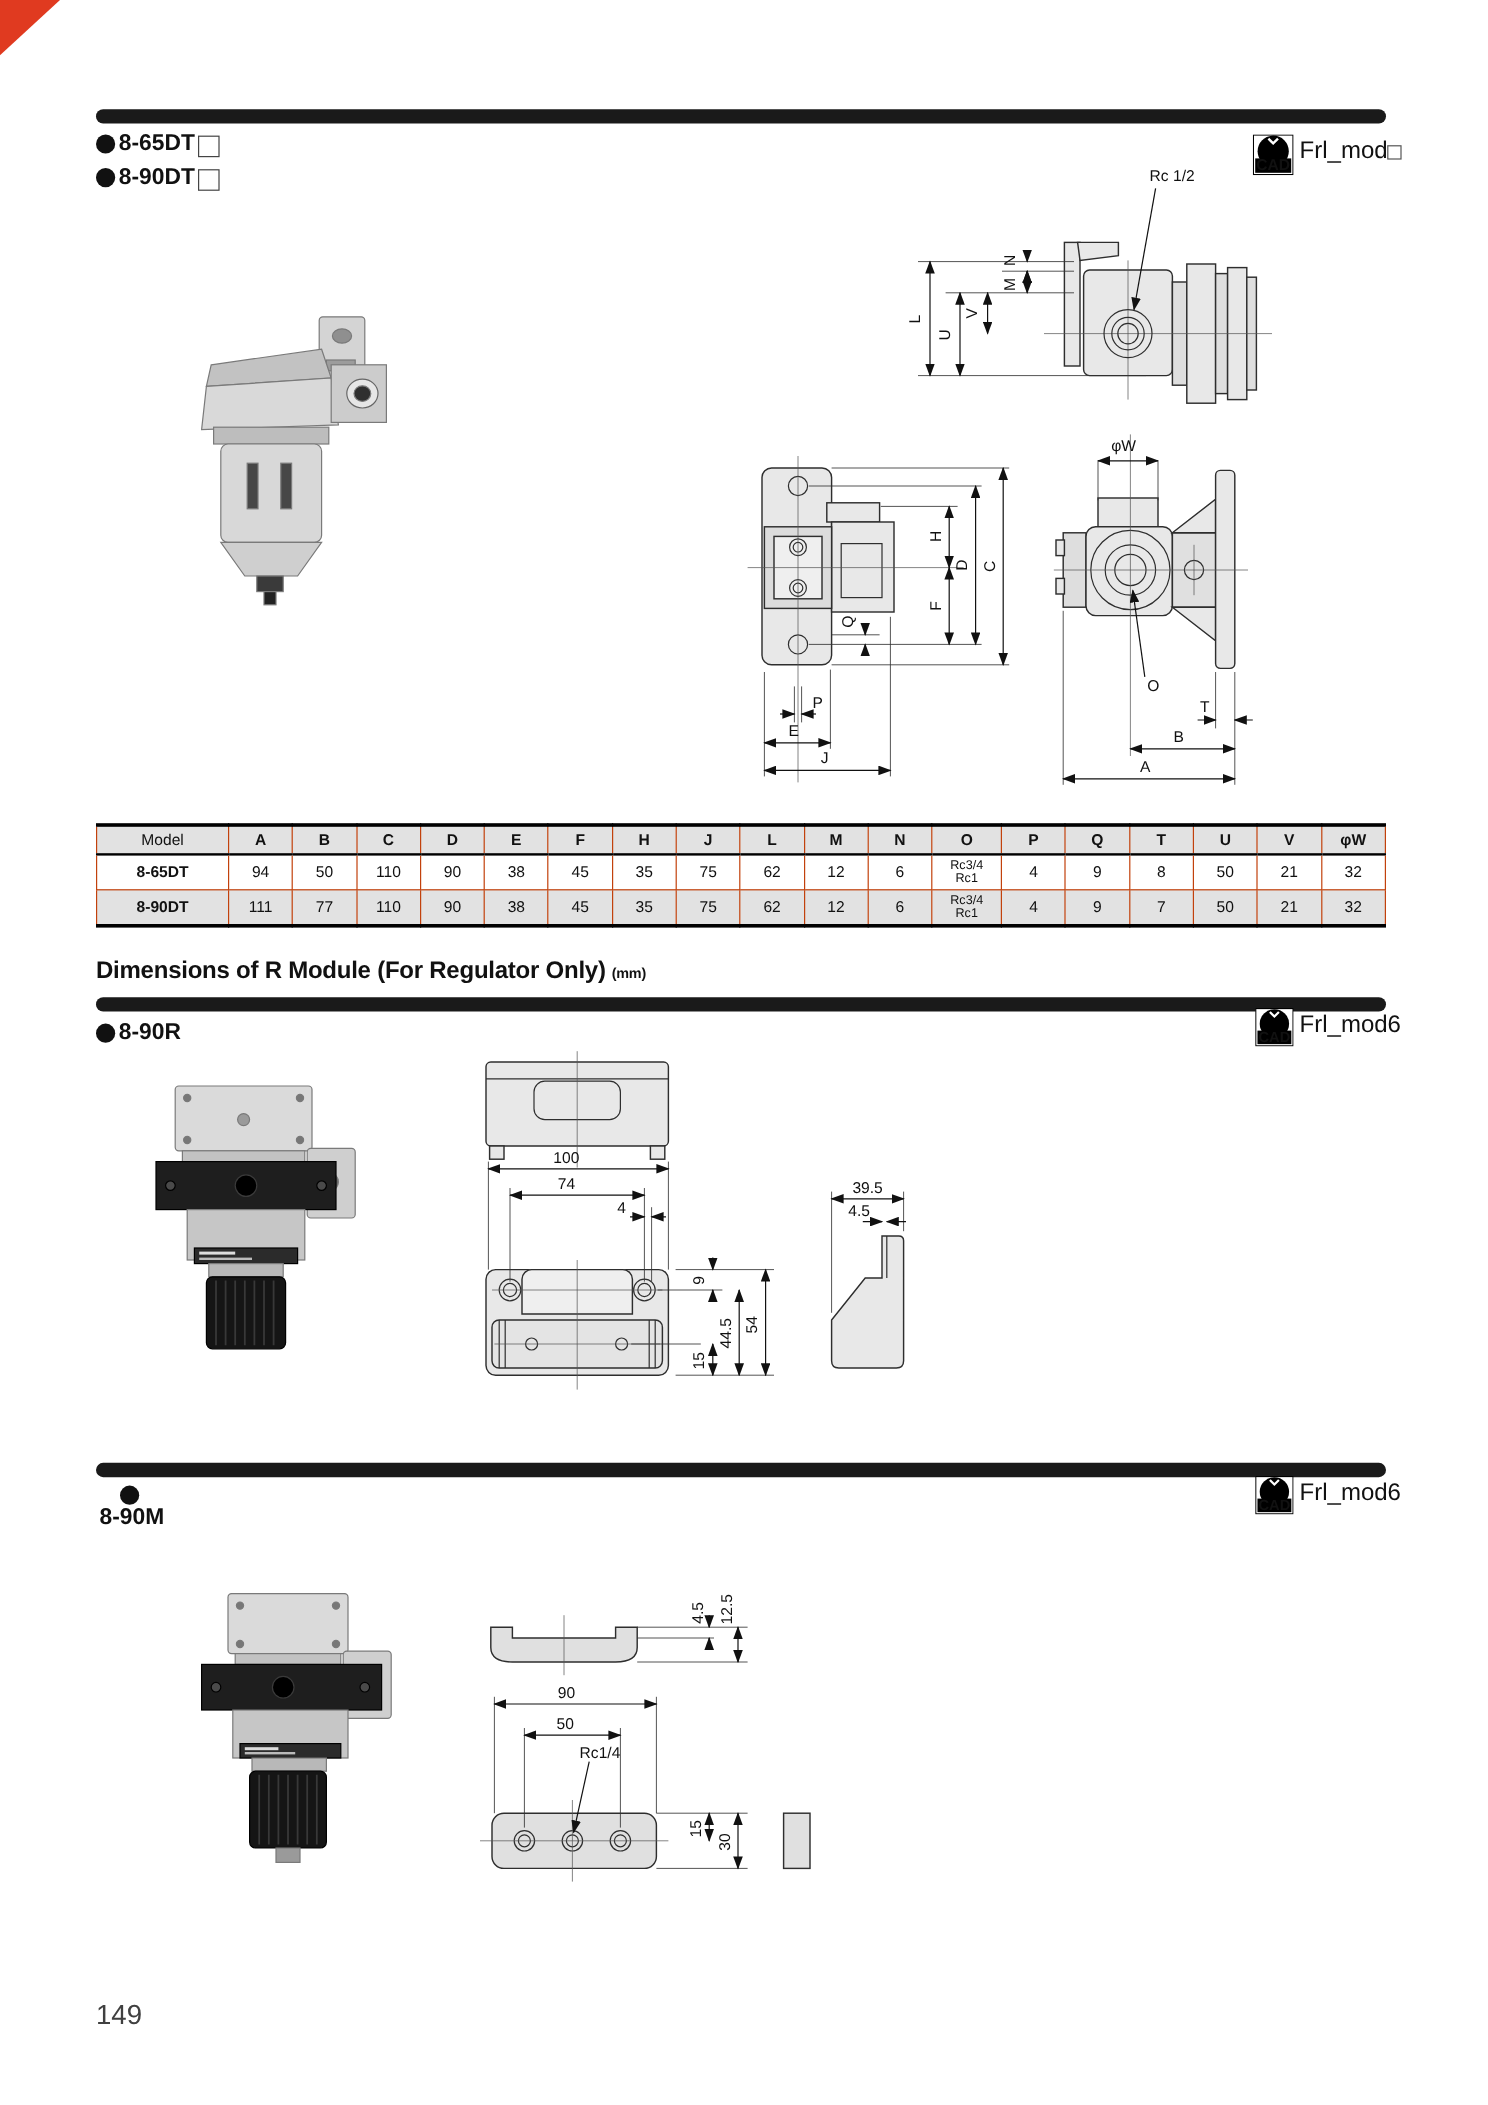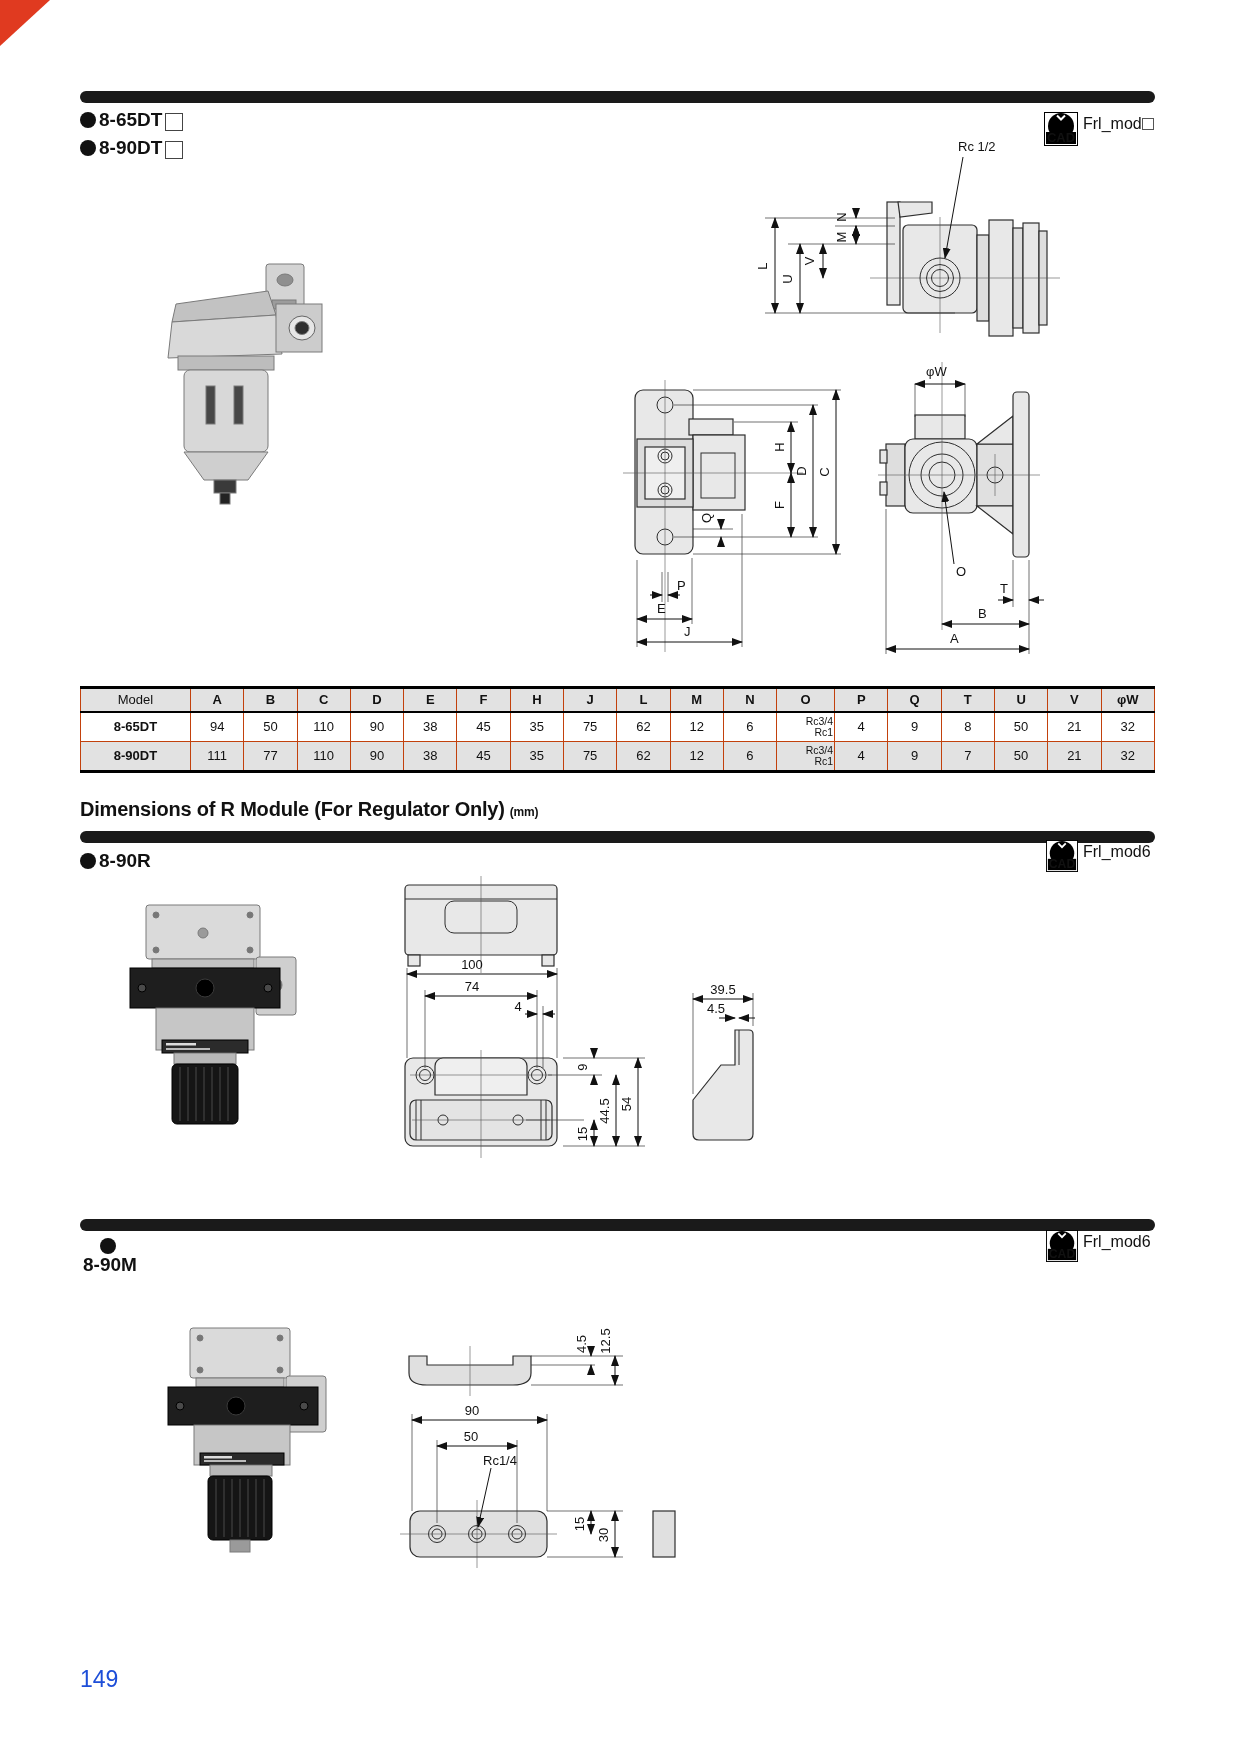--- a/index.html
+++ b/index.html
@@ -8,32 +8,32 @@
   .corner-red { position:absolute; left:0; top:0; width:0; height:0;
     border-top:46px solid #e03a20; border-right:50px solid transparent; }
   .sec-title { position:absolute; left:80px; font-size:20px; font-weight:bold; color:#111; letter-spacing:-0.2px; white-space:nowrap; }
   .sec-title .unit { font-size:12px; font-weight:bold; margin-left:5px; }
   .black-bar { position:absolute; left:80px; width:1075px; height:12px; background:#1a1a1a; border-radius:6px; }
   .model-line { position:absolute; left:80px; display:flex; align-items:center; }
   .dot { width:16px; height:16px; background:#111; border-radius:50%; flex:0 0 auto; }
   .model-label { font-size:19px; font-weight:bold; color:#111; margin-left:3px; }
   .suffix-box { width:18px; height:18px; border:1.6px solid #444; margin-left:3px; margin-top:3px; }
   .cad-wrap { position:absolute; display:flex; align-items:flex-start; }
-  .cad-file { font-size:16px; color:#111; margin-left:5px; margin-top:3px; }
+  .cad-file { font-size:20px; color:#111; margin-left:5px; margin-top:3px; }
   .small-box { display:inline-block; width:12px; height:12px; border:1px solid #555; vertical-align:-1px; }
-  .page-num { position:absolute; left:80px; top:1666px; font-size:23px; color:#1d4ed8; }
+  .page-num { position:absolute; left:80px; top:1666px; font-size:23px; color:#404040; }
   table.dims { position:absolute; left:80px; top:686px; width:1075px; border-collapse:collapse; table-layout:fixed;
     border-top:3px solid #000; border-bottom:3px solid #000; border-left:1px solid #666; border-right:1px solid #666;
     font-size:13px; color:#111; }
   table.dims th, table.dims td { border:1px solid #c2410c; text-align:center; padding:3px 1px; height:24px; }
   table.dims thead th { background:#e2e2e2; font-weight:bold; border-bottom:2.5px solid #000; }
   table.dims thead th.model-h { font-weight:normal; }
   table.dims td.model-c { font-weight:bold; }
   table.dims tr.shaded td { background:#e2e2e2; }
-  table.dims td.port-c { font-size:10.5px; line-height:1.05; white-space:pre-line;text-align:right; }
+  table.dims td.port-c { font-size:10.5px; line-height:1.05; white-space:pre-line; }
   svg text { font-family:"Liberation Sans","DejaVu Sans",sans-serif; font-size:13px; fill:#111; }
   .abs { position:absolute; }
 </style>
 </head>
 <body>
 
 <div id="page">
   <div class="corner-red"></div>
 
   <div class="black-bar" style="top:91px;"></div>

